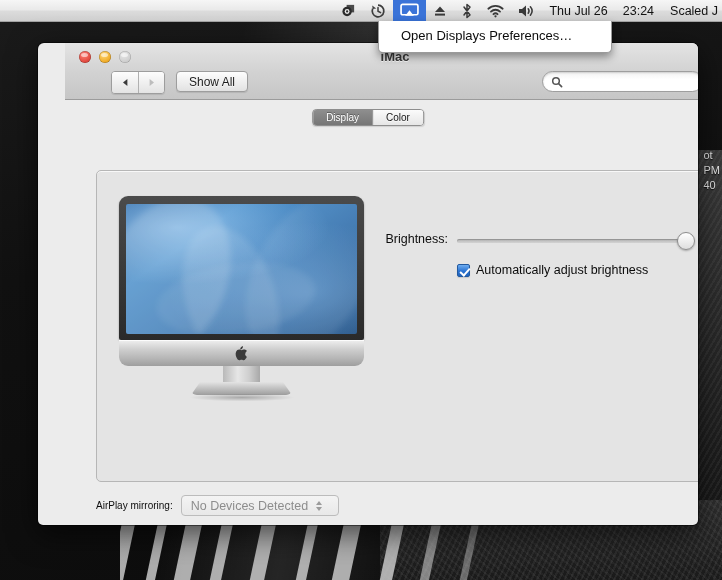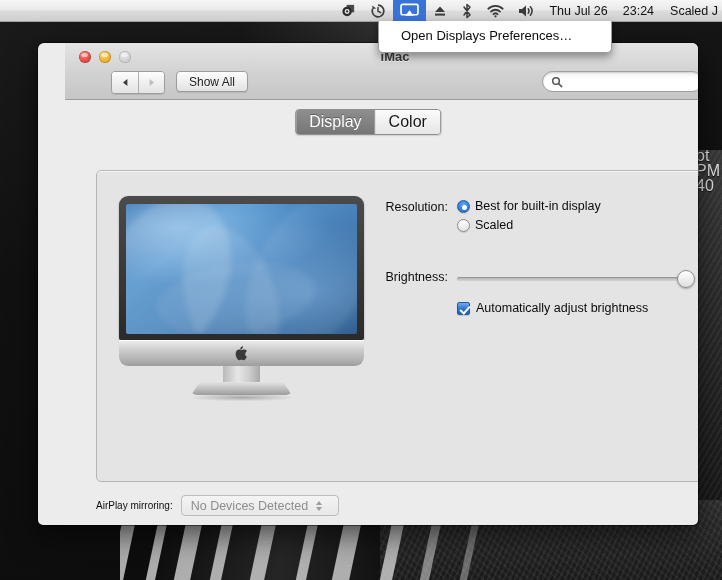--- a/index.html
+++ b/index.html
@@ -39,21 +39,21 @@
   }
   #wall-right-grain{
     position:absolute; left:690px; top:150px; width:32px; height:380px;
     background:
       repeating-linear-gradient(120deg, rgba(255,255,255,.05) 0 2px, rgba(0,0,0,0) 2px 5px),
       linear-gradient(180deg,#3a3a3a,#161616);
   }
   
   #desktop-text{
     position:absolute; right:2px; top:148px;
-    color:#e8e8e8; font-size:16px; line-height:15px; text-align:left;
+    color:#e8e8e8; font-size:11px; line-height:15px; text-align:left;
     text-shadow:0 1px 1px rgba(0,0,0,.8);
   }
 
   
   #menubar{
     position:absolute; left:0; top:0; width:722px; height:22px;
     background:linear-gradient(180deg,#f6f6f6 0%,#e9e9e9 48%,#dcdcdc 52%,#cfcfcf 100%);
     border-bottom:1px solid #a3a3a3;
     display:flex; align-items:center; justify-content:flex-end;
     color:#121212; font-size:12.5px;
@@ -151,22 +151,22 @@
 
   
   #tabwrap{ position:relative; height:30px; }
   #tabs{
     position:absolute; left:50%; transform:translateX(-50%); top:9px;
     display:flex;
     border:1px solid #8e8e8e; border-radius:4px; overflow:hidden;
     box-shadow:0 1px 1px rgba(0,0,0,.12);
   }
   .tab{
-    height:24px; padding:0 13px; display:flex; align-items:center;
-    font-size:16px;
+    height:15px; padding:0 13px; display:flex; align-items:center;
+    font-size:10px;
   }
   .tab.sel{
     background:linear-gradient(180deg,#8e8e8e,#767676);
     color:#fff; text-shadow:0 -1px 0 rgba(0,0,0,.35);
   }
   .tab.unsel{
     background:linear-gradient(180deg,#fbfbfb,#e6e6e6);
     color:#161616; text-shadow:0 1px 0 rgba(255,255,255,.7);
     border-left:1px solid #8e8e8e;
   }
@@ -447,33 +447,20 @@
           <path d="M7.8 2.6c.5-.6.9-1.5.8-2.4-.8 0-1.7.5-2.2 1.2-.5.6-.9 1.5-.8 2.4.9.1 1.7-.5 2.2-1.2z" fill="#3a3a3a"></path>
         </svg>
       </div>
       <div id="imac-neck"></div>
       <div id="imac-foot"></div>
       <div id="imac-shadow"></div>
     </div>
 
     <div id="ctrls">
 
-      <div class="row">
-        <div class="lbl">Resolution:</div>
-        <div>
-          <div class="radio-line">
-            <span class="radio on"></span>
-            <span class="ctl-text">Best for built-in display</span>
-          </div>
-          <div class="radio-line">
-            <span class="radio"></span>
-            <span class="ctl-text">Scaled</span>
-          </div>
-        </div>
-      </div>
 
       <div id="bright-row">
         <div class="lbl">Brightness:</div>
         <div>
           <div id="slider">
             <div id="slider-track"></div>
             <div id="slider-thumb"></div>
           </div>
           <div class="checkline" id="autobright">
             <span class="checkbox on"></span>

